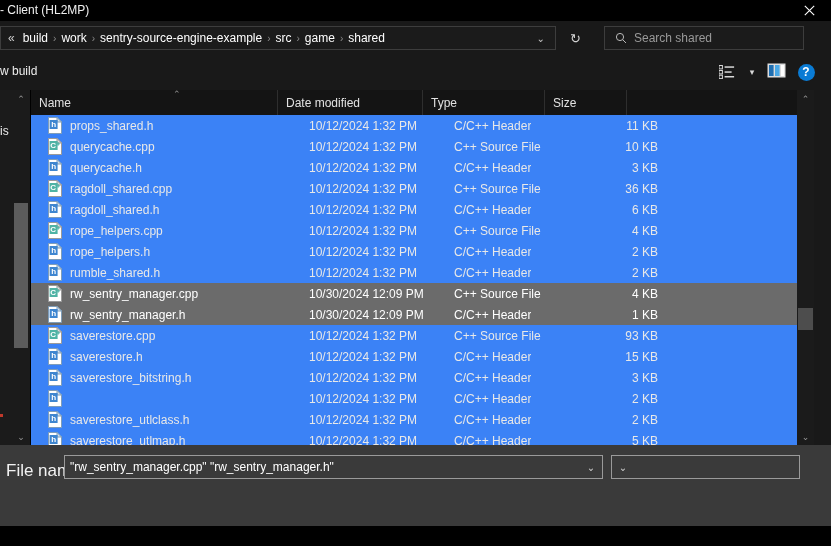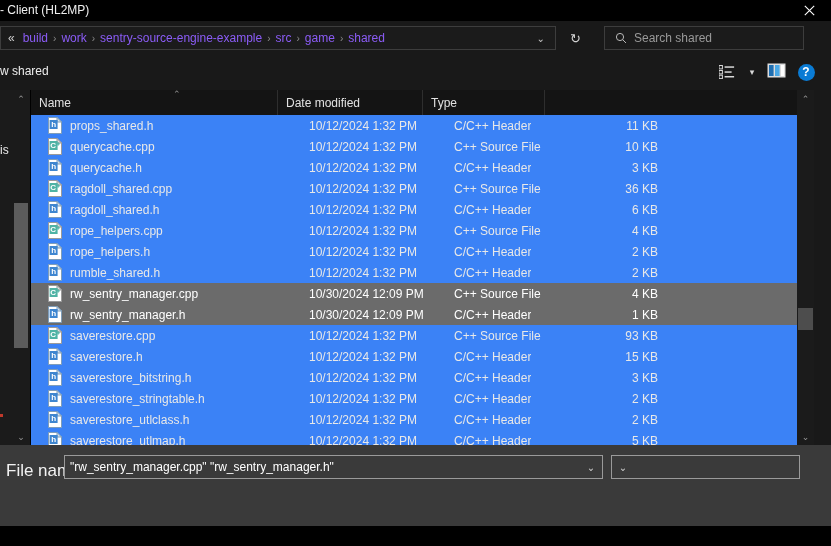--- a/index.html
+++ b/index.html
@@ -41,21 +41,21 @@
   }
   .crumbbox {
     position: absolute; left: 0px; top: 5px; width: 556px; height: 24px;
     border: 1px solid #3d3d3d; background: #1b1b1b;
     display: flex; align-items: center;
   }
   .crumb-back {
     color: #cfcfcf; font-size: 12px; padding: 0 5px 0 7px; letter-spacing:-1px;
   }
   .crumb {
-    color: #8b5cf6; font-size: 12px; padding: 2px 4px; white-space: nowrap;
+    color: #ffffff; font-size: 12px; padding: 2px 4px; white-space: nowrap;
   }
   .crumb-sep {
     color: #8a8a8a; font-size: 10px; padding: 0 1px;
   }
   .crumb-spacer { flex: 1 1 auto; }
   .crumb-caret {
     color: #c8c8c8; font-size: 10px; padding: 0 10px 0 4px;
   }
   .refresh-btn {
     position: absolute; left: 562px; top: 5px; width: 27px; height: 24px;
@@ -89,21 +89,21 @@
     display:flex; align-items:center; justify-content:center;
     color:#fff; font-size: 12px; font-weight: bold;
   }
 
   
   .navpane {
     position: absolute; left: 0; top: 90px; width: 30px; height: 355px;
     background: #1b1b1b;
   }
   .navpane-item {
-    position: absolute; left: 0px; top: 53px;
+    position: absolute; left: 0px; top: 34px;
     font-size: 12px; color: #eaeaea; white-space: nowrap;
   }
   .navpane-accent {
     position: absolute; left: 0px; top: 324px; width: 3px; height: 3px;
     background: #c0392b;
   }
   .navscroll {
     position: absolute; left: 12px; top: 90px; width: 18px; height: 355px;
     background: #1b1b1b;
   }
@@ -261,21 +261,21 @@
         <svg width="12" height="12" viewBox="0 0 12 12">
           <circle cx="5" cy="5" r="3.6" stroke="#b9b9b9" stroke-width="1" fill="none"></circle>
           <path d="M7.7 7.7 L11 11" stroke="#b9b9b9" stroke-width="1" fill="none"></path>
         </svg>
       </span>
       <span class="search-ph">Search shared</span>
     </div>
   </div>
 
   <div class="cmdbar">
-    <div class="cmd-newfolder">w shared</div>
+    <div class="cmd-newfolder">w build</div>
     <div class="cmd-right">
       <div class="viewopt">
         <span class="icon-btn">
           <svg width="16" height="14" viewBox="0 0 16 14">
             <rect x="0" y="0.5" width="3.4" height="3.4" fill="none" stroke="#d8d8d8" stroke-width="1"></rect>
             <rect x="0" y="5.5" width="3.4" height="3.4" fill="none" stroke="#d8d8d8" stroke-width="1"></rect>
             <rect x="0" y="10.2" width="3.4" height="3.4" fill="none" stroke="#d8d8d8" stroke-width="1"></rect>
             <rect x="5.6" y="1.3" width="9.5" height="1.5" fill="#d8d8d8"></rect>
             <rect x="5.6" y="6.3" width="7" height="1.5" fill="#d8d8d8"></rect>
             <rect x="5.6" y="11" width="9.5" height="1.5" fill="#d8d8d8"></rect>
@@ -315,20 +315,23 @@
       <div class="col" style="left:0px; width:247px;">
         <span>Name</span>
         <span class="sort-caret">⌃</span>
       </div>
       <div class="col" style="left:392px; width:122px;">
         <span>Type</span>
       </div>
       <div class="col" style="left:247px; width:145px;">
         <span>Date modified</span>
       </div>
+      <div class="col" style="left:514px; width:82px;">
+        <span>Size</span>
+      </div>
       <div class="col" style="left:596px; width:170px; border-right:none;"></div>
     </div>
 
     <div class="rows" id="file-rows">
         <div class="row">
           <span class="ficon">
             <svg width="14" height="17" viewBox="0 0 14 17">
               <path d="M0.5 0.5 H9 L13.5 5 V16.5 H0.5 Z" fill="#ffffff" stroke="#7f9db9"></path>
               <path d="M9 0.5 L13.5 5 H9 Z" fill="#d6e3ef" stroke="#7f9db9"></path>
               <rect x="1.6" y="3" width="8" height="9" fill="#3f86d0"></rect>
@@ -520,21 +523,20 @@
         </div>
         <div class="row">
           <span class="ficon">
             <svg width="14" height="17" viewBox="0 0 14 17">
               <path d="M0.5 0.5 H9 L13.5 5 V16.5 H0.5 Z" fill="#ffffff" stroke="#7f9db9"></path>
               <path d="M9 0.5 L13.5 5 H9 Z" fill="#d6e3ef" stroke="#7f9db9"></path>
               <rect x="1.6" y="3" width="8" height="9" fill="#3f86d0"></rect>
               <text x="5.6" y="10.4" font-family="Liberation Sans, sans-serif" font-size="8" font-weight="bold" fill="#ffffff" text-anchor="middle">h</text>
             </svg>
           </span>
-          <span class="cell c-name">saverestore_stringtable.h</span>
           <span class="cell c-date">10/12/2024 1:32 PM</span>
           <span class="cell c-type">C/C++ Header</span>
           <span class="cell c-size">2 KB</span>
         </div>
         <div class="row">
           <span class="ficon">
             <svg width="14" height="17" viewBox="0 0 14 17">
               <path d="M0.5 0.5 H9 L13.5 5 V16.5 H0.5 Z" fill="#ffffff" stroke="#7f9db9"></path>
               <path d="M9 0.5 L13.5 5 H9 Z" fill="#d6e3ef" stroke="#7f9db9"></path>
               <rect x="1.6" y="3" width="8" height="9" fill="#3f86d0"></rect>

